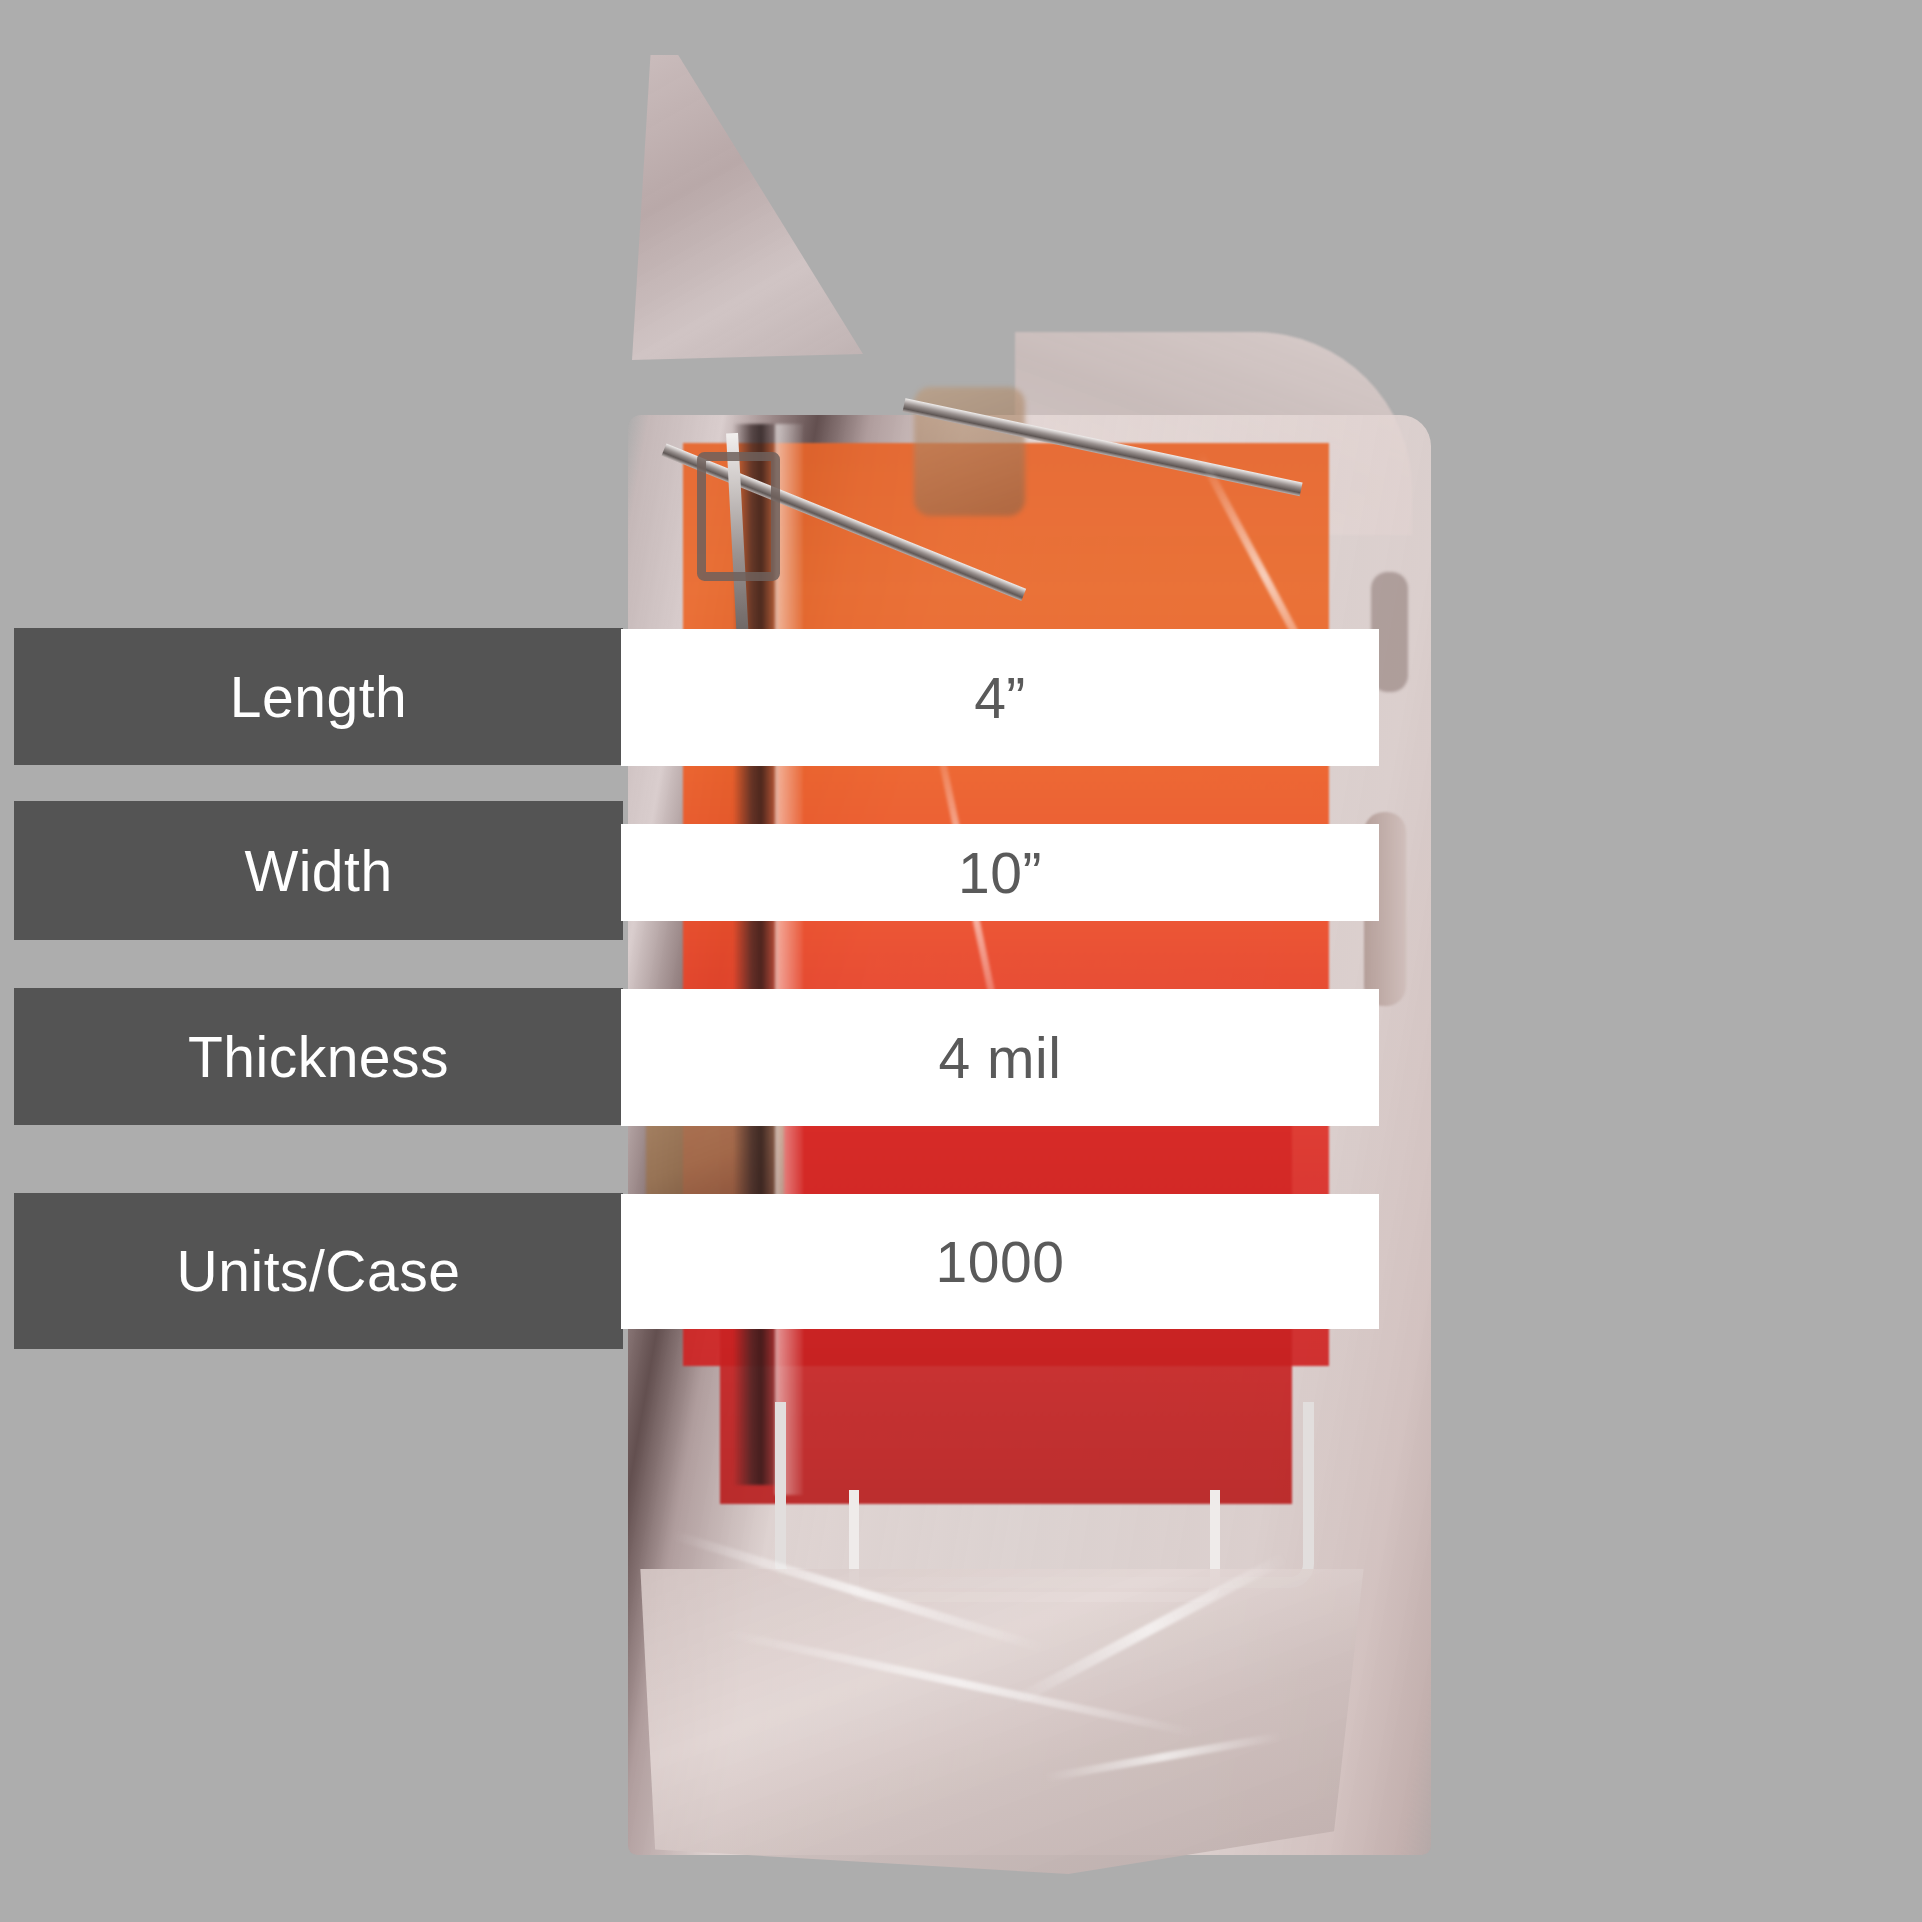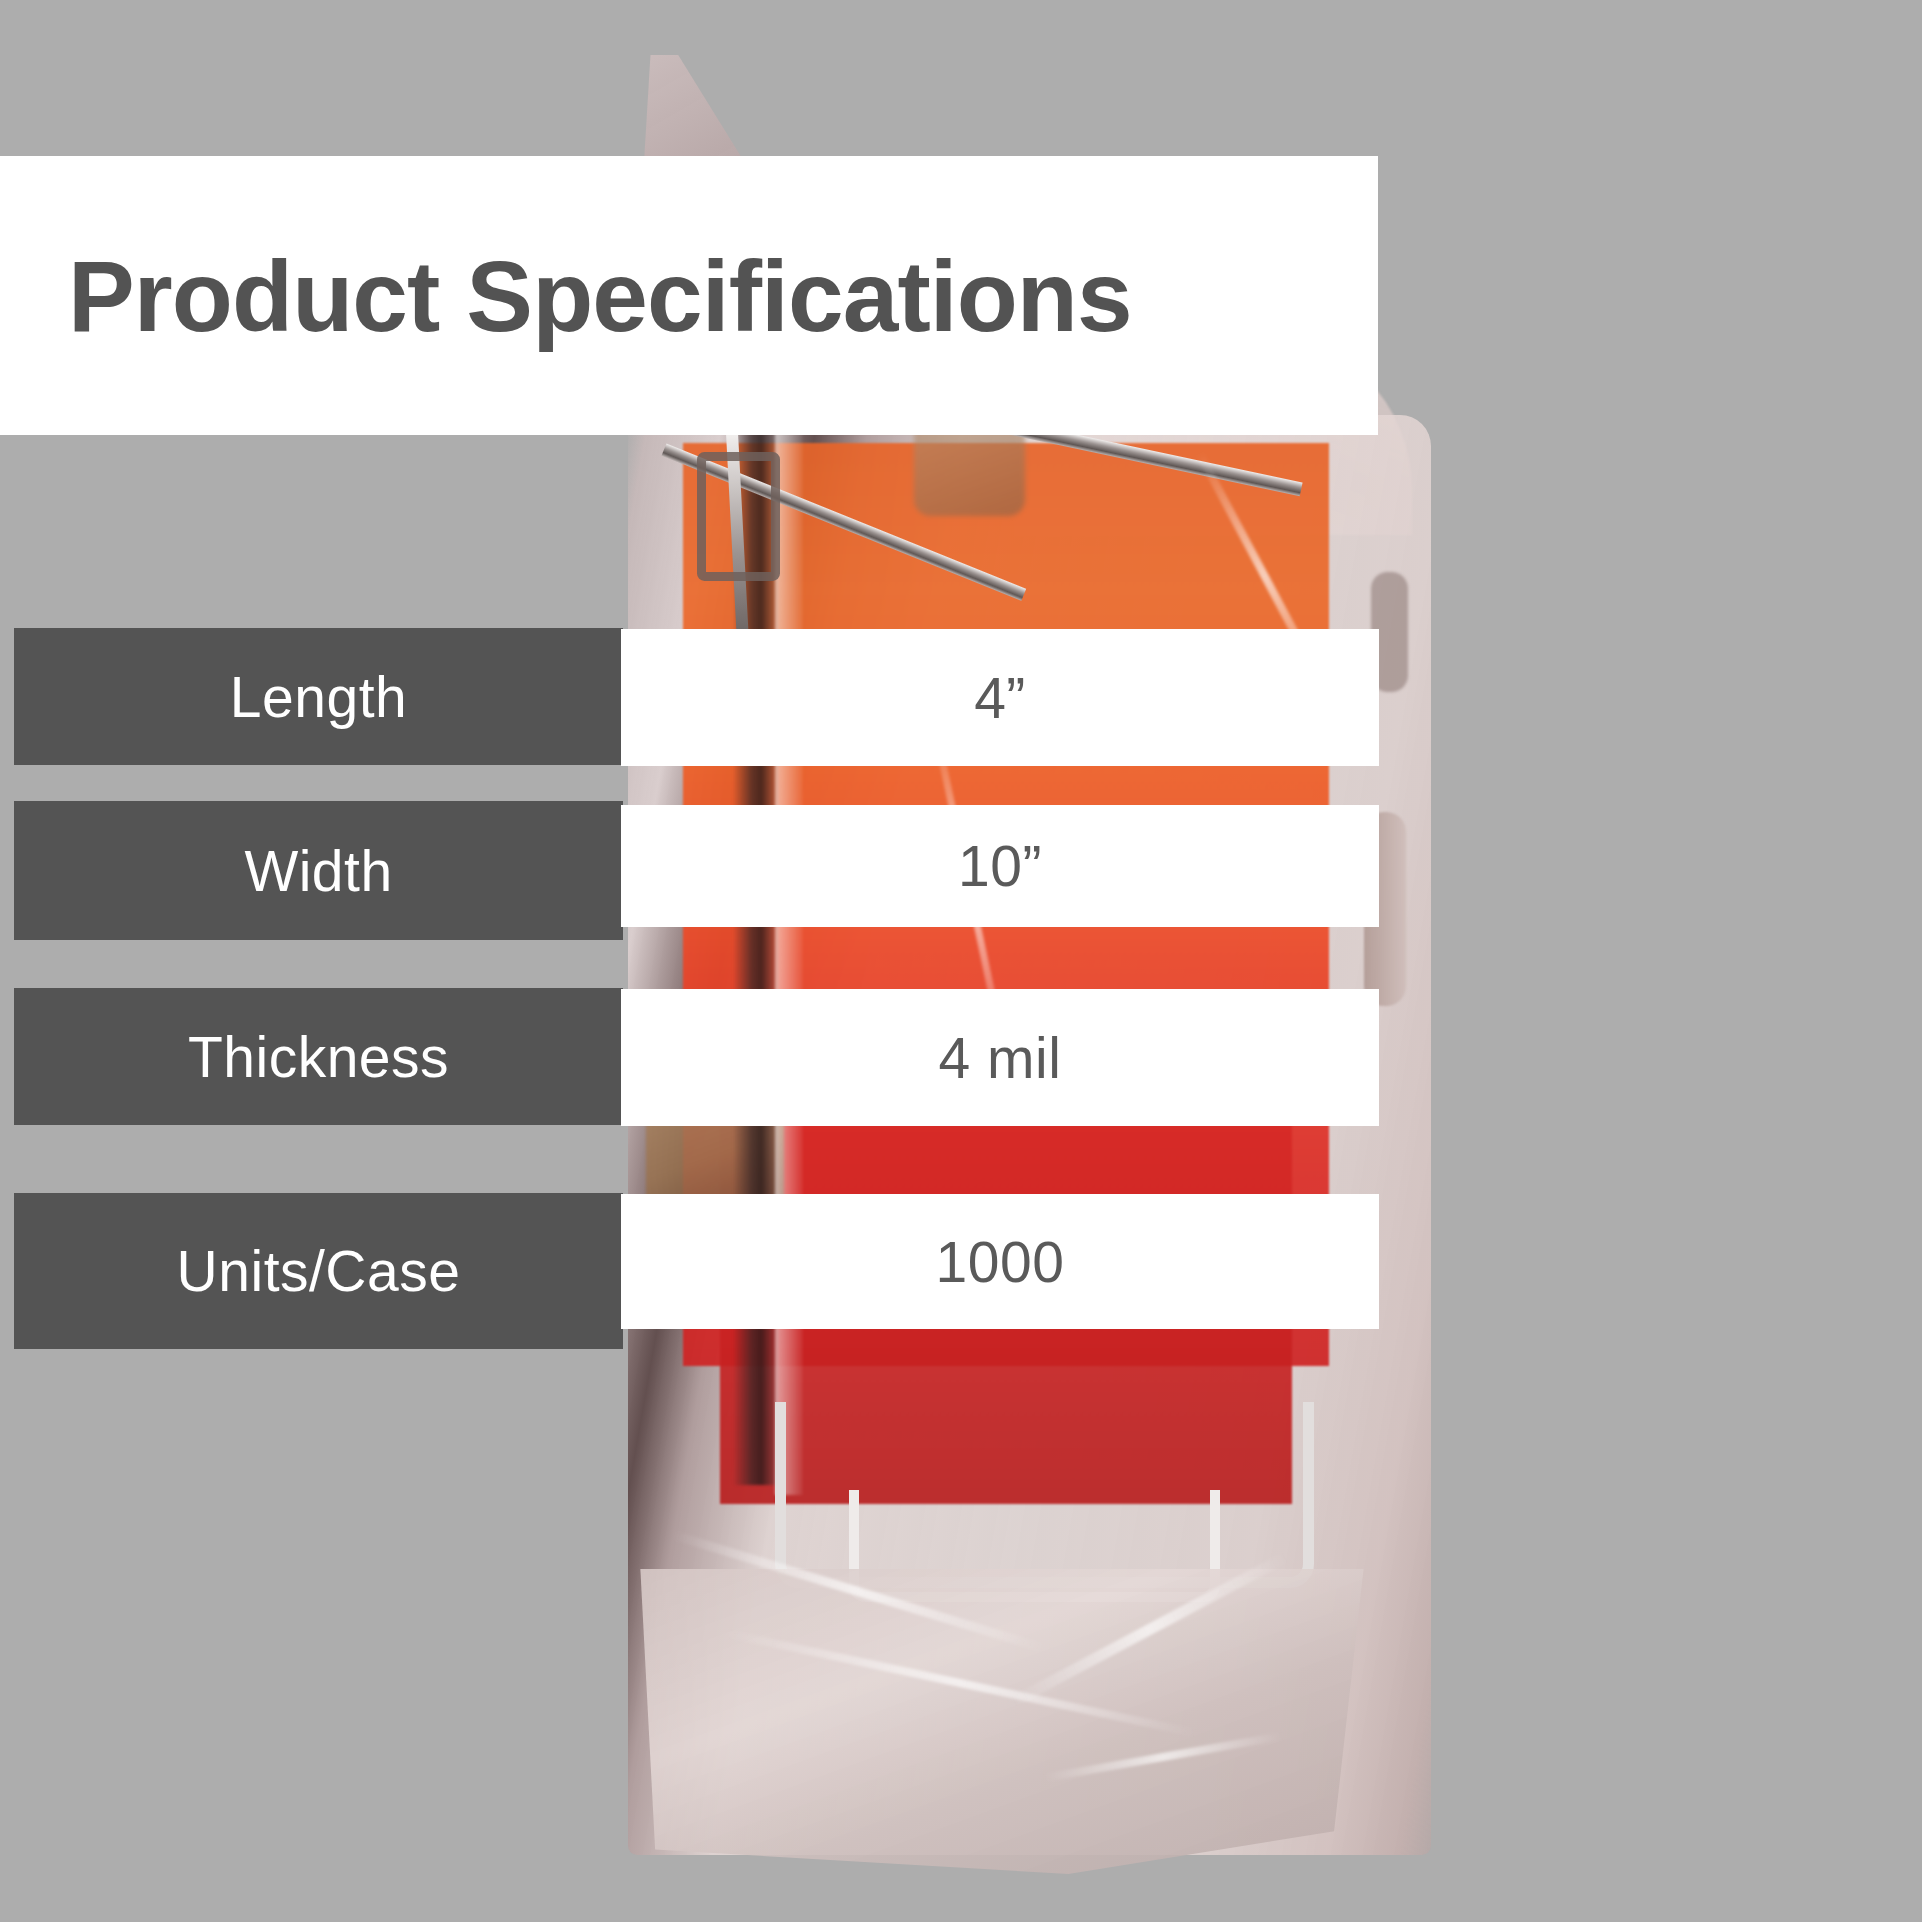--- a/index.html
+++ b/index.html
@@ -308,21 +308,21 @@
     font-weight: 400;
     letter-spacing: 0.5px;
   }
 
   .label-0 { top: 628px;  height: 137px; }
   .label-1 { top: 801px;  height: 139px; text-align: center; }
   .label-2 { top: 988px; height: 137px; }
   .label-3 { top: 1193px; height: 156px; }
 
   .value-0 { top: 629px;  height: 137px; }
-  .value-1 { top: 805px;  height: 122px; text-align: right; }
+  .value-1 { top: 824px;  height: 97px; text-align: right; }
   .value-2 { top: 989px; height: 137px; }
   .value-3 { top: 1194px; height: 135px; }
 </style>
 </head>
 <body>
 
 <div id="stage">
 
   <div class="product-photo">
     <div class="flap-top"></div>
@@ -344,23 +344,20 @@
     <div class="u-frame-inner"></div>
     <div class="bag-bottom"></div>
     <div class="crinkle c1"></div>
     <div class="crinkle c2"></div>
     <div class="crinkle c3"></div>
     <div class="crinkle c4"></div>
     <div class="crinkle c5"></div>
     <div class="crinkle c6"></div>
   </div>
 
-  <div class="title-band">
-    <div class="title-text">Product Specifications</div>
-  </div>
 
   <div class="spec-label label-0">Length</div>
   <div class="spec-value value-0">4”</div>
 
   <div class="spec-label label-1">Width</div>
   <div class="spec-value value-1">10”</div>
 
   <div class="spec-label label-2">Thickness</div>
   <div class="spec-value value-2">4 mil</div>
 

